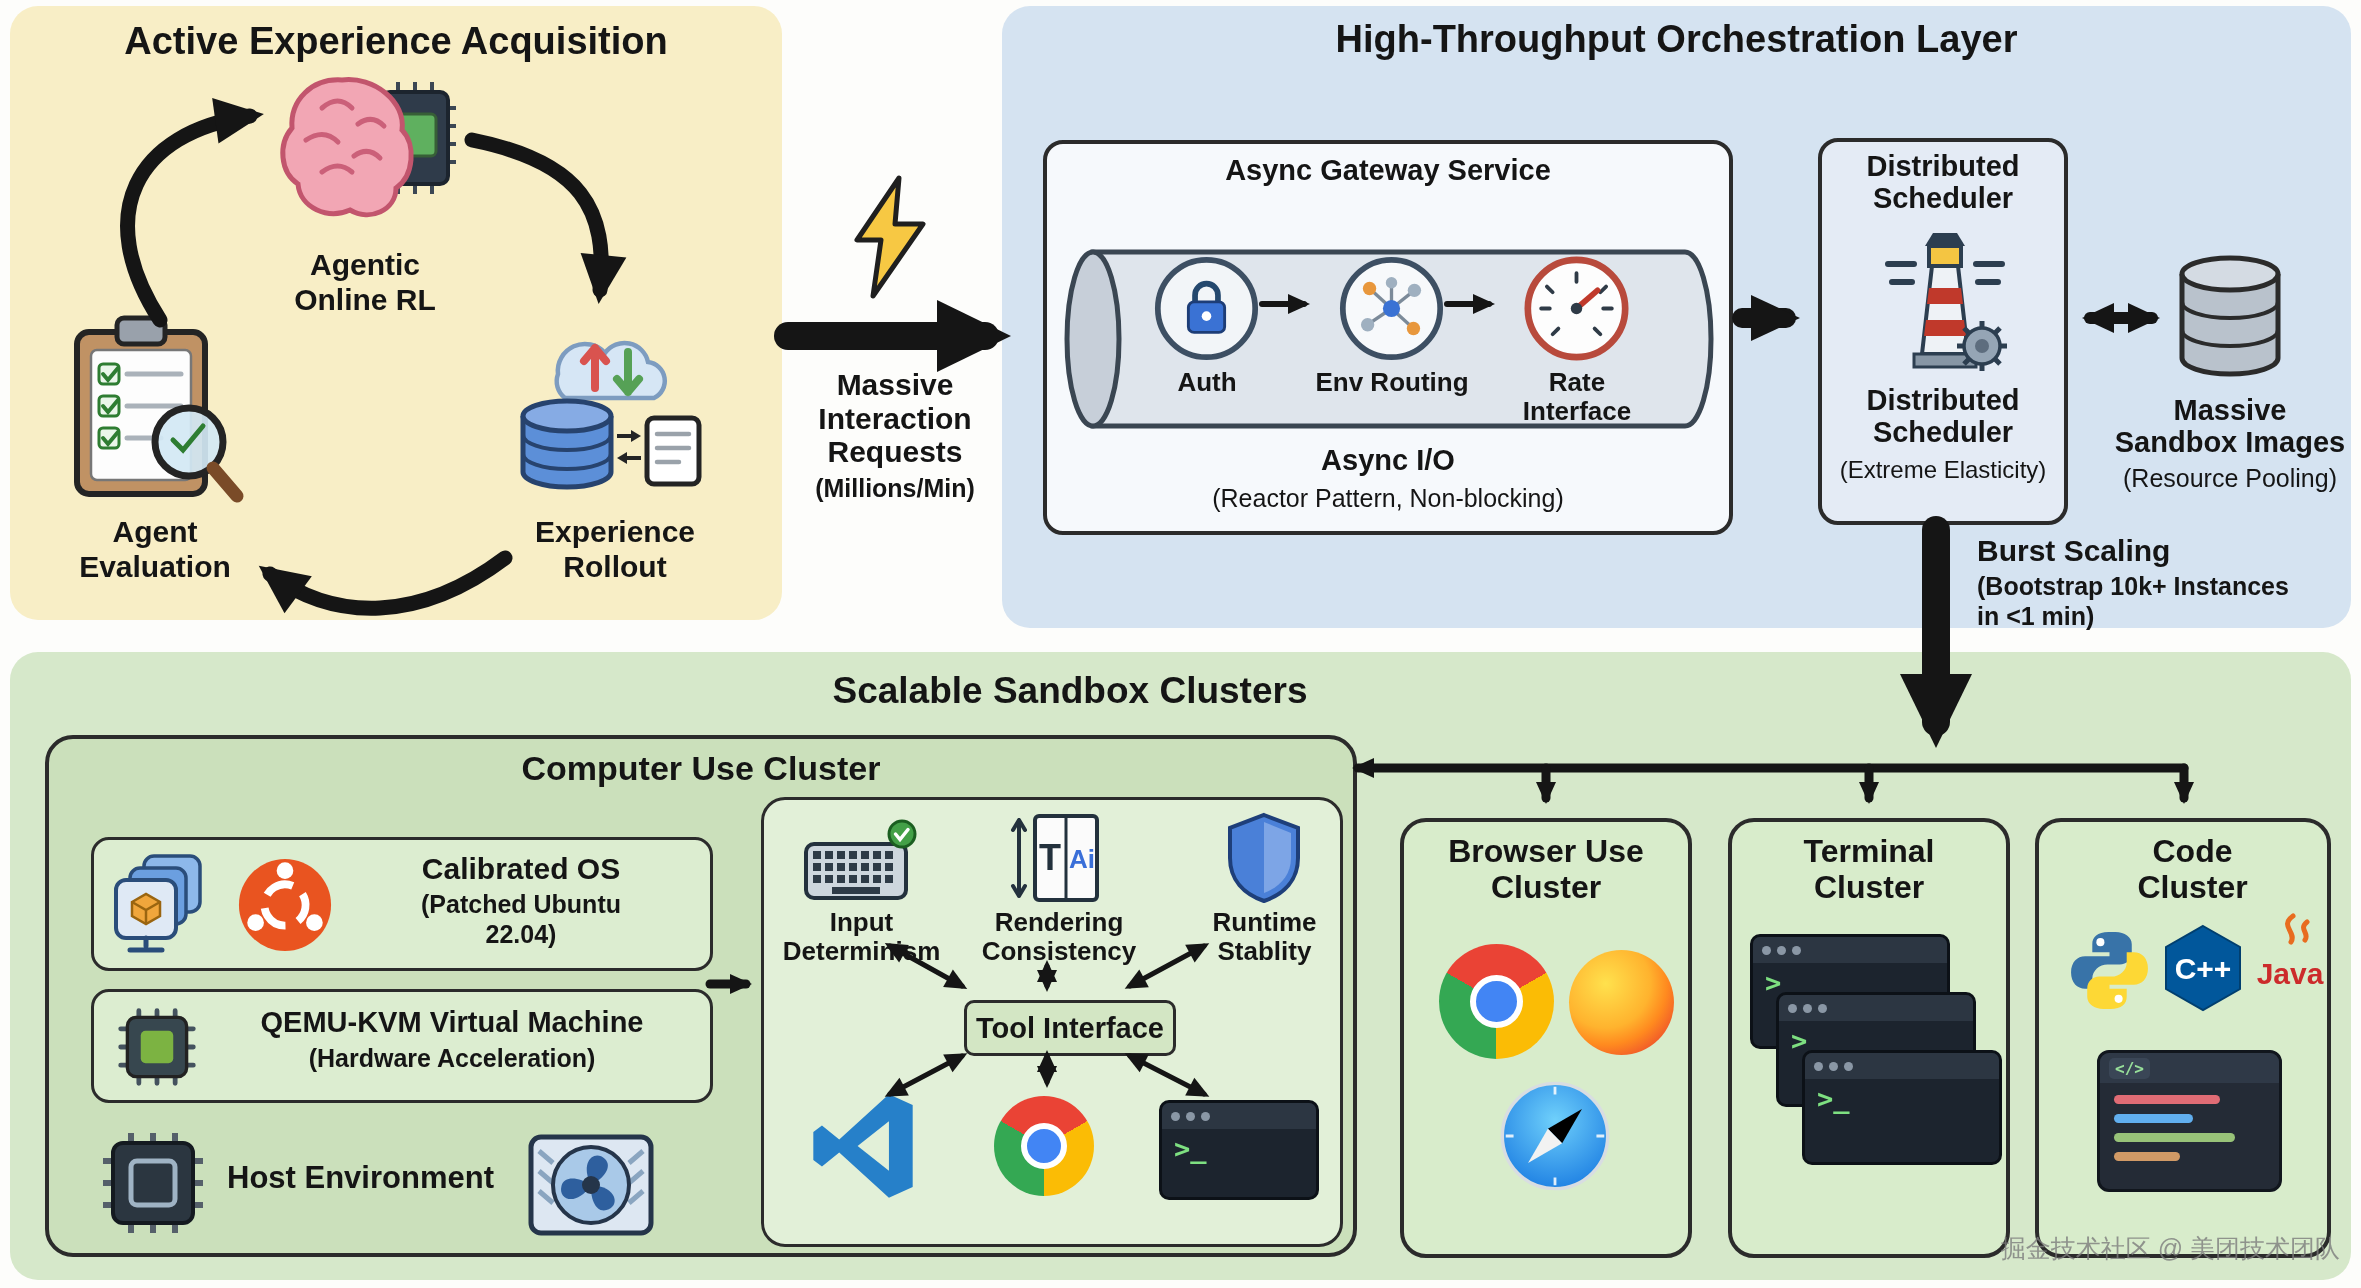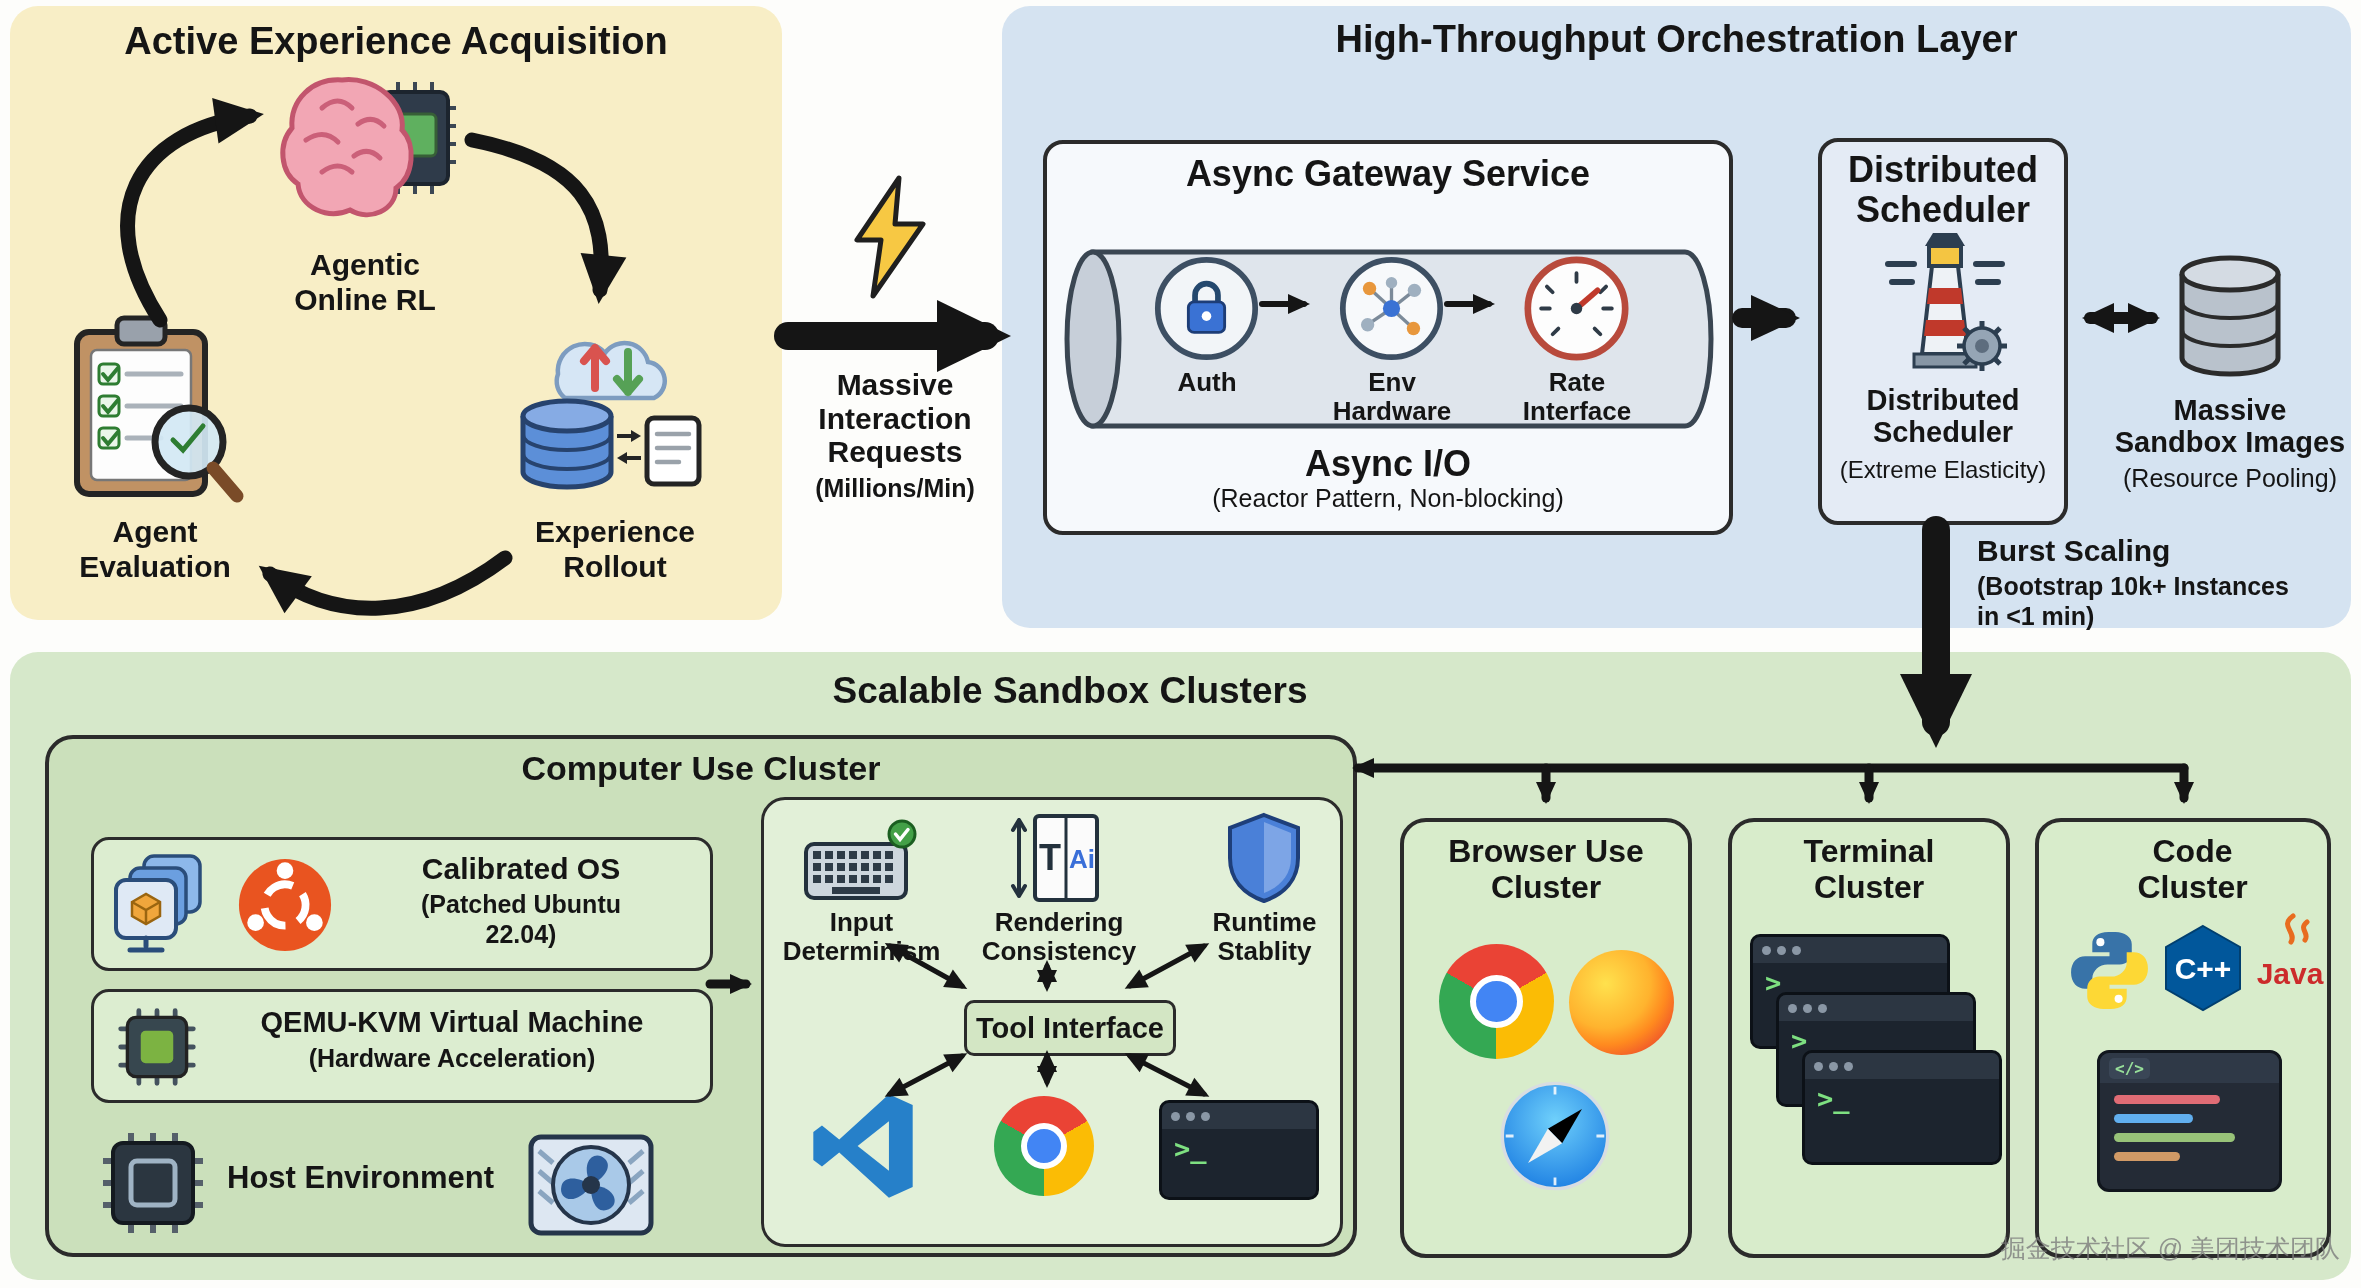--- a/index.html
+++ b/index.html
@@ -5,21 +5,21 @@
   *{margin:0;padding:0;box-sizing:border-box}
   html,body{width:2361px;height:1288px}
   body{position:relative;font-family:"Liberation Sans","DejaVu Sans",sans-serif;background:#fdfdfb;color:#151515;overflow:hidden}
   .abs{position:absolute}
   .panel{position:absolute;border-radius:28px}
   .box{position:absolute;border:4px solid #2b2b2b;border-radius:20px}
   .pre{white-space:pre-line}
   .ctr{text-align:center}
   .h1{font-size:38px;font-weight:700;line-height:1.12}
   .h2{font-size:34px;font-weight:700;line-height:1.12}
-  .h3{font-size:36px;font-weight:700;line-height:1.12}
+  .h3{font-size:29px;font-weight:700;line-height:1.12}
   .lbl{font-size:28px;font-weight:700;line-height:1.15}
   .lbl2{font-size:26px;font-weight:700;line-height:1.12}
   .sub{font-size:25px;font-weight:500;line-height:1.18}
   #connectors{position:absolute;left:0;top:0;z-index:5;pointer-events:none}
   .stage-circle{position:absolute;width:105px;height:105px}
   .chrome{position:absolute;border-radius:50%;background:conic-gradient(from 60deg,#fbbc05 0 120deg,#34a853 0 240deg,#ea4335 0 360deg);display:flex;align-items:center;justify-content:center}
   .chrome i{display:block;width:46%;height:46%;border-radius:50%;background:#4285f4;border:6px solid #fff}
   .firefox{position:absolute;border-radius:50%;background:radial-gradient(circle at 35% 32%,#ffe14d,#ffb32e 45%,#ff8a1f 62%,#f0582a 80%,#d9447e 97%)}
   .term{position:absolute;background:#1c242e;border:3px solid #0c1117;border-radius:10px;overflow:hidden}
   .term-bar{height:26px;background:#2c3642;display:flex;align-items:center;gap:6px;padding:0 9px}
@@ -137,21 +137,21 @@
       <svg width="105" height="105" viewBox="0 0 110 110">
         <circle cx="55" cy="55" r="51" fill="#fdfdfd" stroke="#b84a3c" stroke-width="7"></circle>
         <g stroke="#2f3b47" stroke-width="4" stroke-linecap="round">
           <path d="M55 18 v9 M86 32 l-6 6 M92 55 h-9 M24 32 l6 6 M18 55 h9 M30 82 l6 -6 M80 82 l-6 -6" fill="none"></path>
         </g>
         <line x1="55" y1="55" x2="77" y2="36" stroke="#c0392b" stroke-width="6" stroke-linecap="round"></line>
         <circle cx="55" cy="55" r="6" fill="#2f3b47"></circle>
       </svg>
     </div>
     <div class="abs lbl2 ctr" style="left:75px;top:224px;width:170px;">Auth</div>
-    <div class="abs lbl2 ctr" style="left:260px;top:224px;width:170px;">Env Hardware</div>
+    <div class="abs lbl2 ctr" style="left:260px;top:224px;width:170px;">Env Routing</div>
     <div class="abs lbl2 ctr" style="left:445px;top:224px;width:170px;">Rate Interface</div>
     <div class="abs h3 ctr" style="left:0;top:300px;width:100%;">Async I/O</div>
     <div class="abs sub ctr" style="left:0;top:340px;width:100%;">(Reactor Pattern, Non-blocking)</div>
   </div>
 
   <div class="box" style="left:816px;top:132px;width:250px;height:387px;background:#e4ebf5;border-width:4px;">
     <div class="abs h3 pre ctr" style="left:0;top:8px;width:100%;">Distributed
 Scheduler</div>
     <svg class="abs" style="left:58px;top:84px;" width="130" height="152" viewBox="0 0 130 152">
       <path d="M8 38 h26 M12 56 h20 M96 38 h26 M98 56 h20" stroke="#2c3e50" stroke-width="6" stroke-linecap="round" fill="none"></path>

